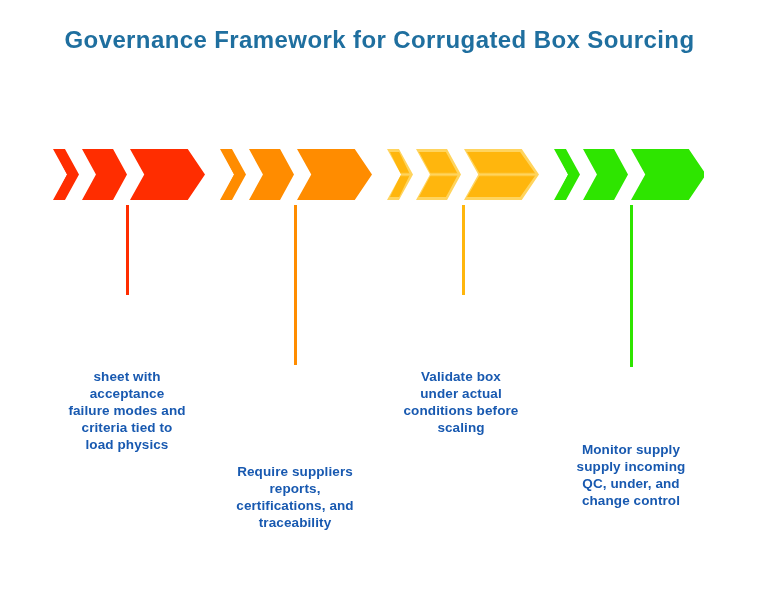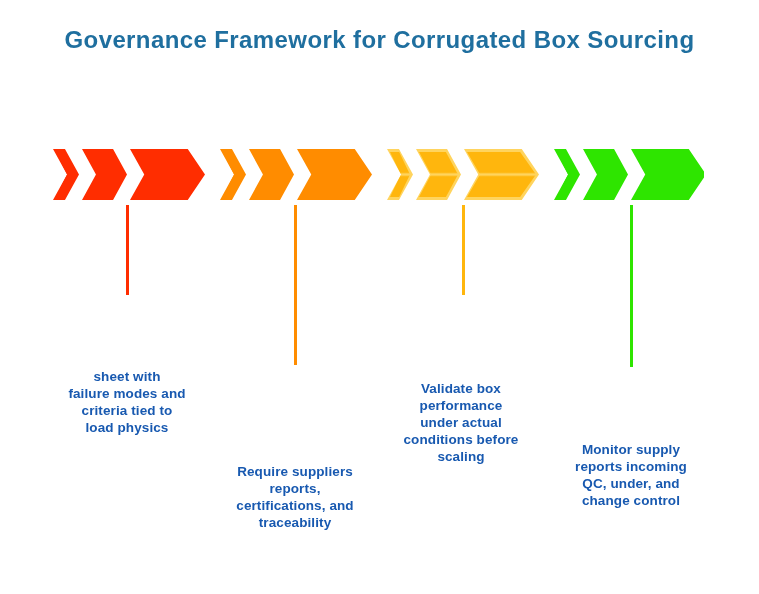--- a/index.html
+++ b/index.html
@@ -133,37 +133,37 @@
       </div>
   </div>
 
   <div class="connector" style="left: 126px; top: 205px; height: 90px; --c: #FF2D00; --hl: #FF2D00;"></div>
   <div class="connector" style="left: 294px; top: 205px; height: 160px; --c: #FF8C00; --hl: #FF8C00;"></div>
   <div class="connector" style="left: 462px; top: 205px; height: 90px; --c: #FFB60D; --hl: #FFD45E;"></div>
   <div class="connector" style="left: 630px; top: 205px; height: 162px; --c: #2EE500; --hl: #2EE500;"></div>
 
   <div class="step-text" style="left:37px;  top:368px;">
       <div>sheet with</div>
+      <div>acceptance</div>
       <div>failure modes and</div>
       <div>criteria tied to</div>
       <div>load physics</div>
     </div>
   <div class="step-text" style="left:205px; top:463px;">
       <div>Require suppliers</div>
       <div>reports,</div>
       <div>certifications, and</div>
       <div>traceability</div>
     </div>
-  <div class="step-text" style="left:371px; top:368px;margin-top:12px;">
+  <div class="step-text" style="left:371px; top:368px;">
       <div>Validate box</div>
-      <div>performance</div>
       <div>under actual</div>
       <div>conditions before</div>
       <div>scaling</div>
     </div>
   <div class="step-text" style="left:541px; top:441px;text-align:center;">
       <div>Monitor supply</div>
-      <div>reports incoming</div>
+      <div>supply incoming</div>
       <div>QC, under, and</div>
       <div>change control</div>
     </div>
 
 </div>
 
 </body></html>

